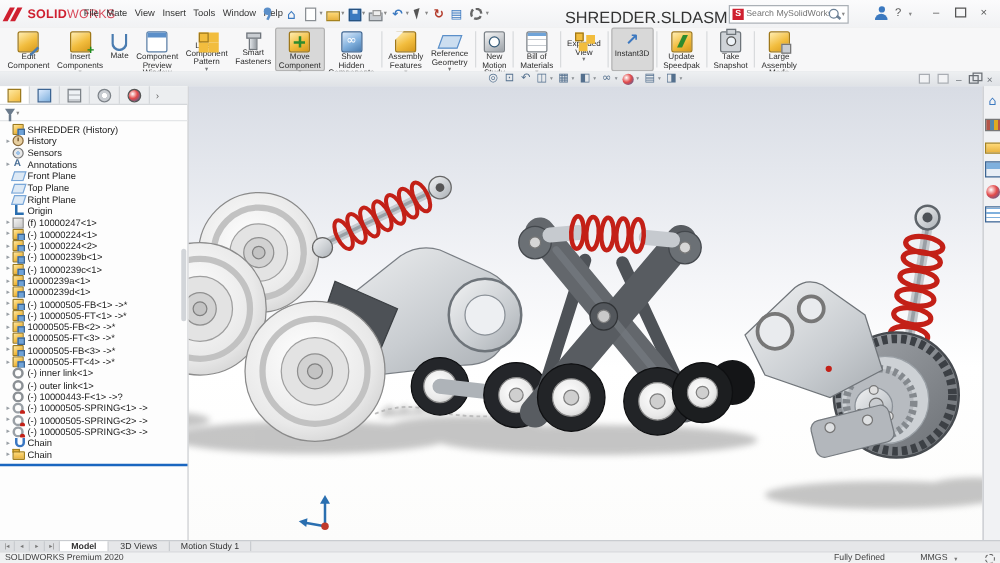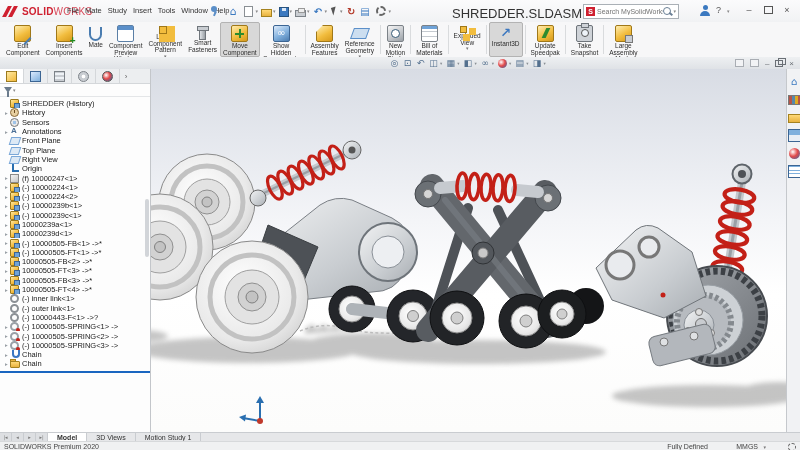--- a/index.html
+++ b/index.html
@@ -182,21 +182,21 @@
     <span class="logo-mark">
         <i></i>
         <i></i>
       </span>
     <span class="logo-bold">SOLID</span>
       <span class="logo-light">WORKS</span>
   </div>
   <div id="menus" class="abs">
       <span class="menu-item">File</span>
       <span class="menu-item">Mate</span>
-      <span class="menu-item">Study</span>
+      <span class="menu-item">View</span>
       <span class="menu-item">Insert</span>
       <span class="menu-item">Tools</span>
       <span class="menu-item">Window</span>
       <span class="menu-item">Help</span>
     </div>
   <span id="pin-icon" class="abs">
       <b></b>
       <i></i>
     </span>
   <div id="qa" class="abs">
@@ -458,21 +458,21 @@
           <span class="ti ti-plane">
             <i></i>
           </span>
           <span class="tlabel">Top Plane</span>
         </div>
         <div class="trow">
           <span class="tarrow glyph"></span>
           <span class="ti ti-plane">
             <i></i>
           </span>
-          <span class="tlabel">Right View</span>
+          <span class="tlabel">Right Plane</span>
         </div>
         <div class="trow">
           <span class="tarrow glyph"></span>
           <span class="ti ti-origin">
             <i></i>
           </span>
           <span class="tlabel">Origin</span>
         </div>
         <div class="trow">
           <span class="tarrow glyph">▸</span>

